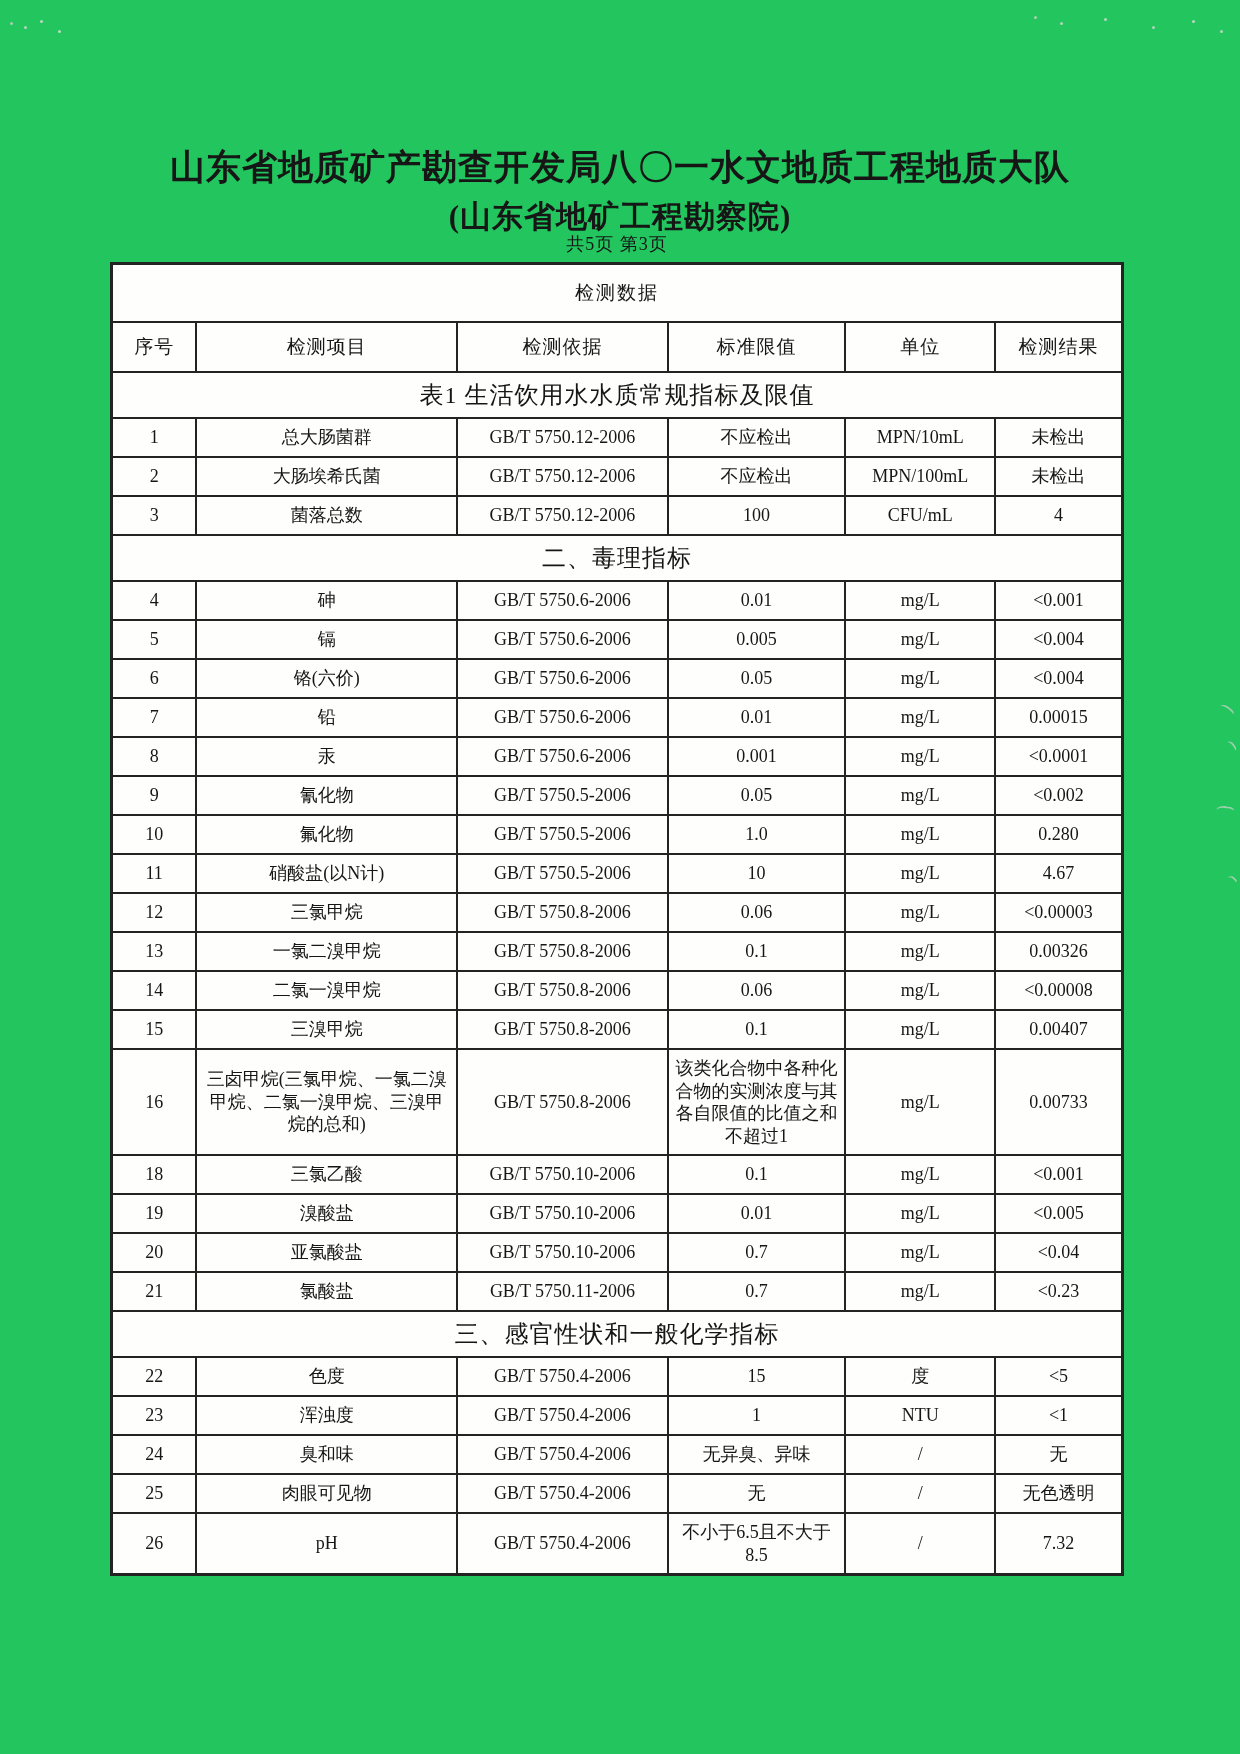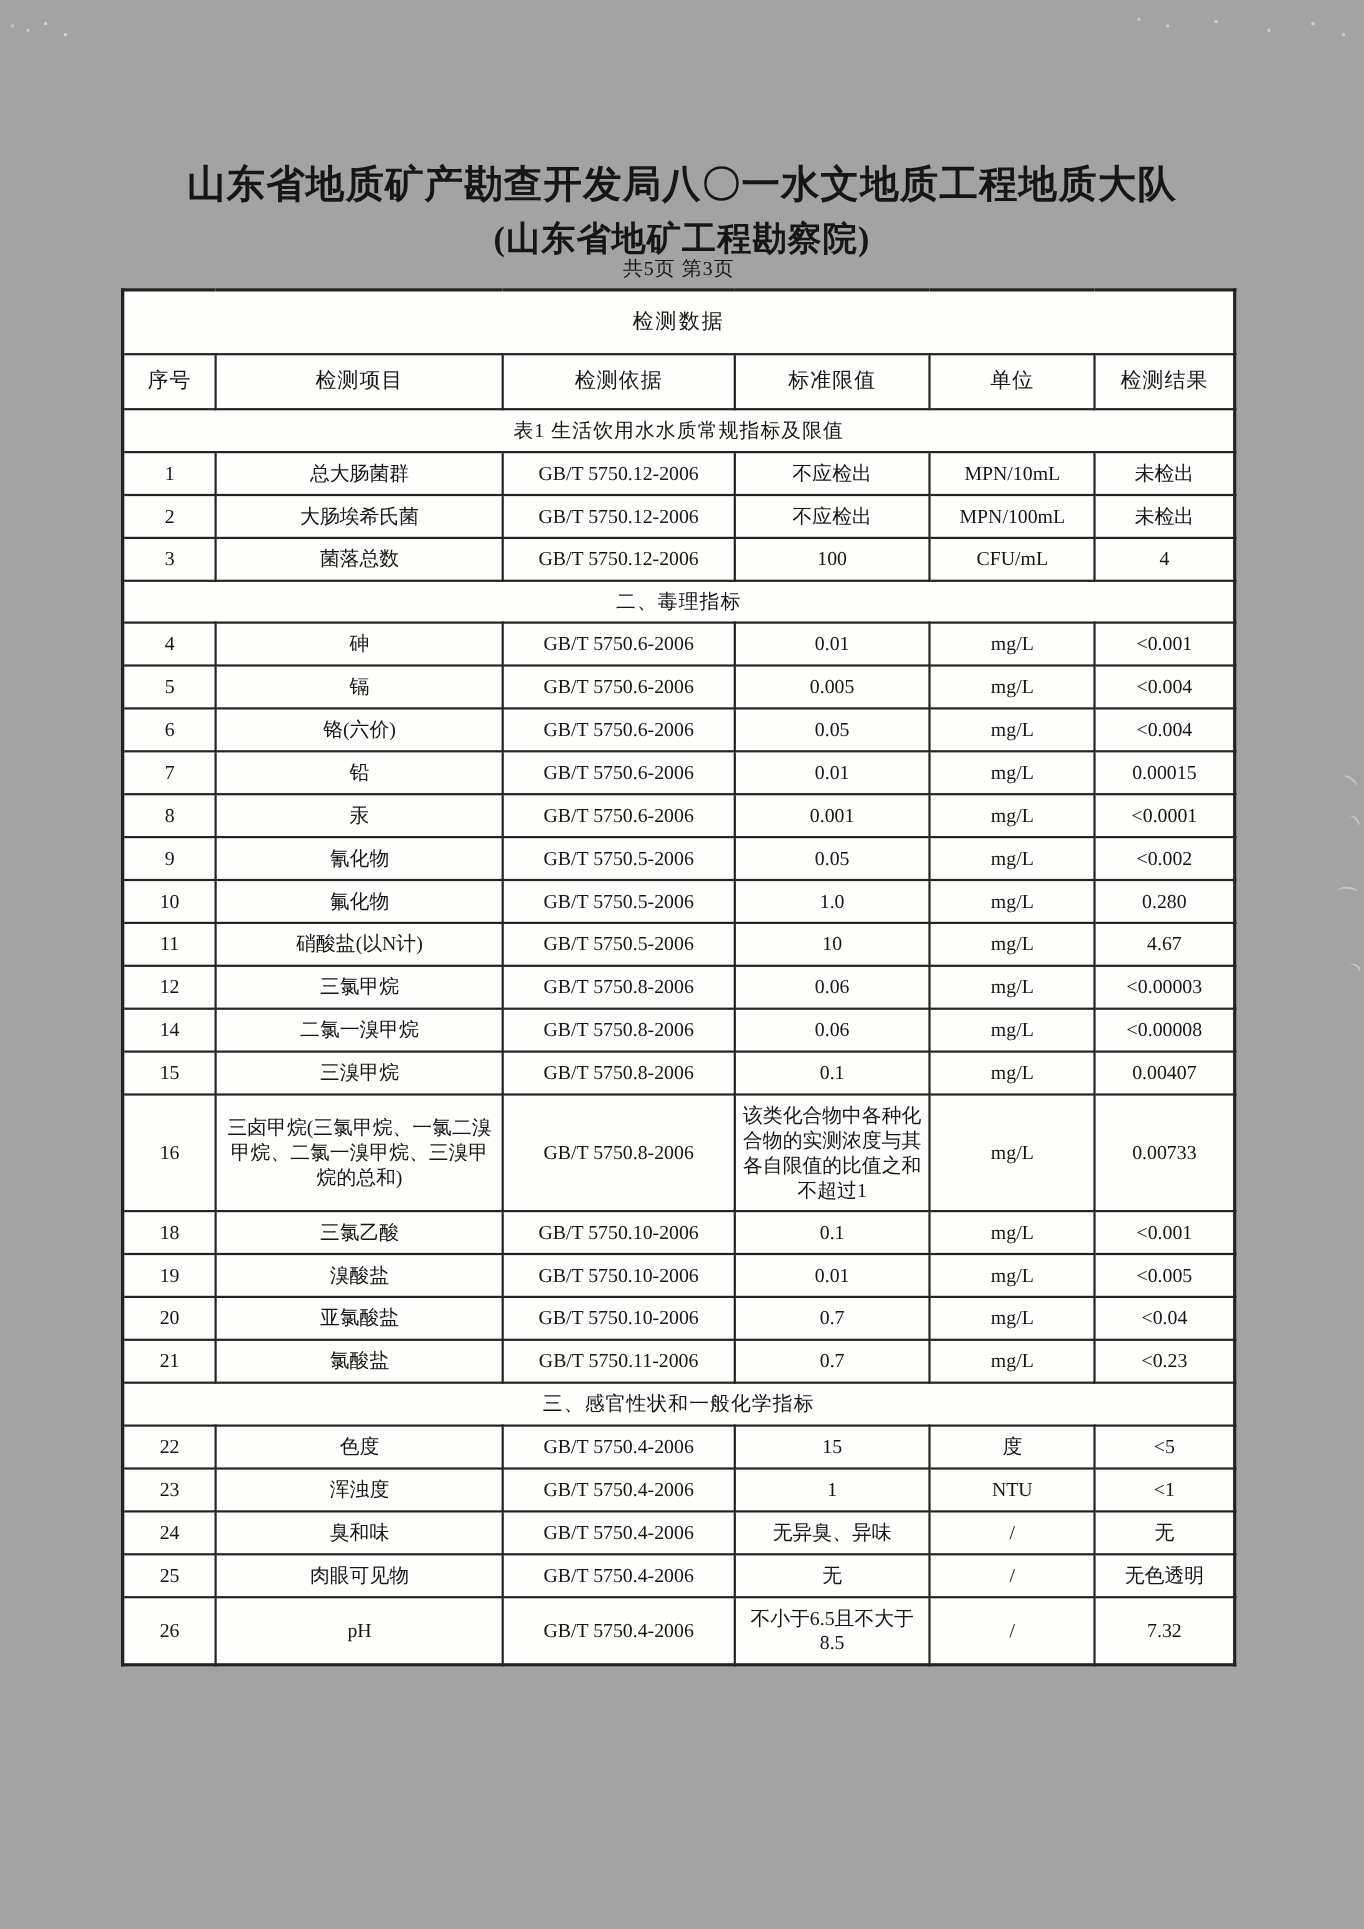--- a/index.html
+++ b/index.html
@@ -6,21 +6,21 @@
   body {
     width:1240px; height:1754px;
     background:#ffffff;
     font-family:"Liberation Serif","DejaVu Serif",serif;
     color:#161616;
     position:relative;
     overflow:hidden;
   }
   .page {
     position:absolute; inset:0;
-    background:#a3a3a3;
+    background:#22c55e;
   }
   
   .doc-title {
     position:absolute; top:146px; left:0; right:0;
     text-align:center;
     font-weight:700;
     line-height:1.28;
     letter-spacing:1px;
   }
   .title-line1 { font-size:35px; }
@@ -58,21 +58,21 @@
     font-size:19px;
     letter-spacing:2px;
   }
   tr.col-head th {
     height:34px;
     font-size:19px;
     letter-spacing:1px;
   }
   tr.subtitle-row td, tr.section-row td {
     height:22px;
-    font-size:18px;
+    font-size:24px;
     letter-spacing:1px;
   }
   tr.data-row td { height:23px; }
   
   .artifact { position:absolute; pointer-events:none; }
   .dots {
     width:3px; height:3px; border-radius:50%;
     background:#cfcfcc;
   }
   .d1 { top:22px; left:10px;  box-shadow:14px 4px 0 #d8d8d4, 30px -2px 0 #dddfd9, 48px 8px 0 #e0e0da; opacity:.8; }
@@ -219,20 +219,28 @@
         </tr>
         <tr class="data-row">
           <td>12</td>
           <td>三氯甲烷</td>
           <td>GB/T 5750.8-2006</td>
           <td>0.06</td>
           <td>mg/L</td>
           <td>&lt;0.00003</td>
         </tr>
         <tr class="data-row">
+          <td>13</td>
+          <td>一氯二溴甲烷</td>
+          <td>GB/T 5750.8-2006</td>
+          <td>0.1</td>
+          <td>mg/L</td>
+          <td>0.00326</td>
+        </tr>
+        <tr class="data-row">
           <td>14</td>
           <td>二氯一溴甲烷</td>
           <td>GB/T 5750.8-2006</td>
           <td>0.06</td>
           <td>mg/L</td>
           <td>&lt;0.00008</td>
         </tr>
         <tr class="data-row">
           <td>15</td>
           <td>三溴甲烷</td>

